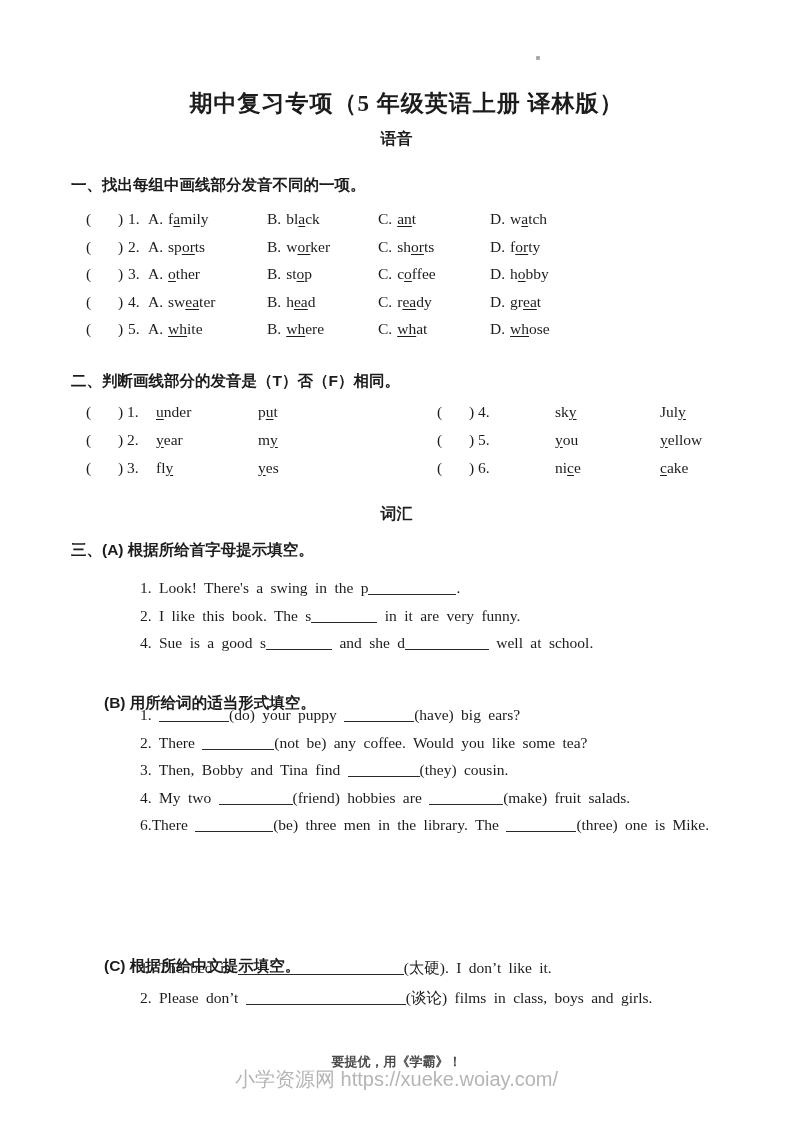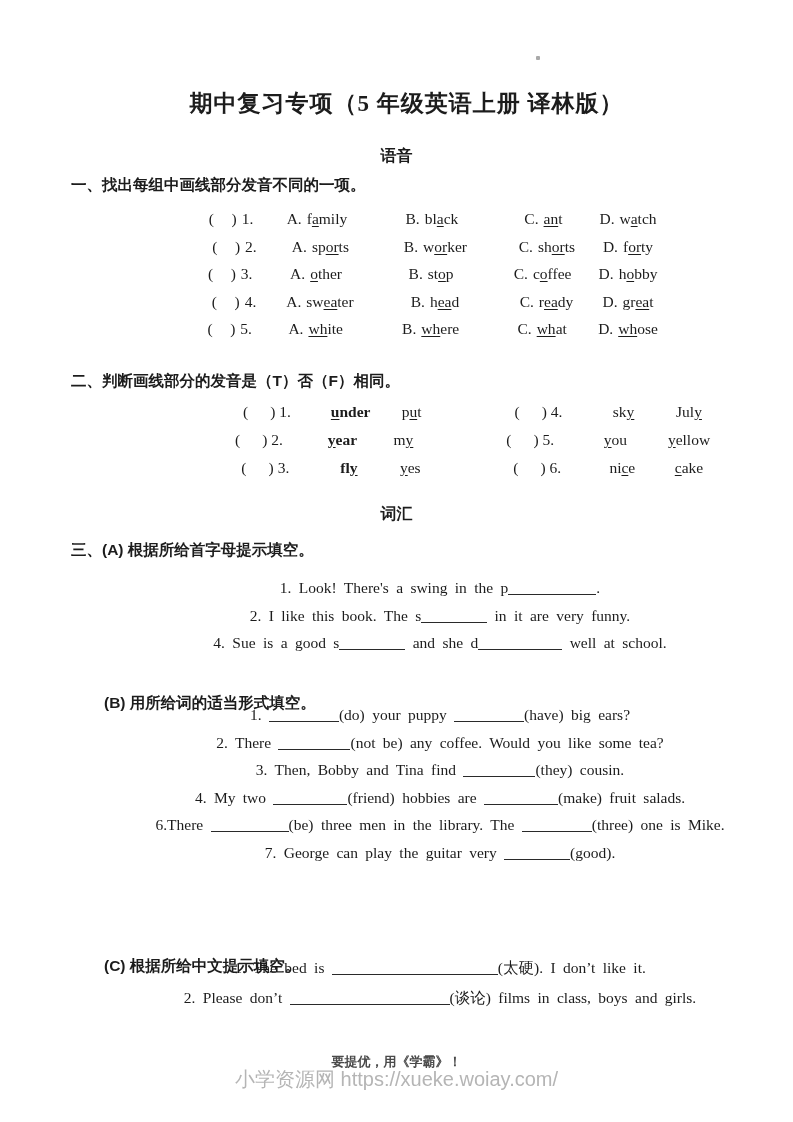--- a/index.html
+++ b/index.html
@@ -1,21 +1,21 @@
 <!DOCTYPE html>
 <html><head>
 <meta charset="utf-8">
 <style>
   html,body{margin:0;padding:0;background:#e8e8e8;}
   .page{position:relative;width:793px;height:1122px;margin:0 auto;background:#ffffff;
         font-family:"Liberation Serif","DejaVu Serif",serif;color:#1c1c1c;overflow:hidden;}
-  .abs{position:absolute;text-align:center;}
+  .abs{position:absolute;}
   .title{top:88px;left:0;right:0;text-align:center;font-size:23px;font-weight:700;letter-spacing:1px;padding-left:20px;}
   .sec-head{left:0;right:0;text-align:center;font-size:16px;font-weight:700;font-family:"Liberation Sans","DejaVu Sans",sans-serif;}
-  #sec-yuyin{top:146px;}
+  #sec-yuyin{top:129px;}
   #sec-cihui{top:504px;}
   .part-head{font-size:15.5px;font-weight:700;font-family:"Liberation Sans","DejaVu Sans",sans-serif;}
   #h-part1{top:175px;left:71px;}
   #h-part2{top:371px;left:71px;}
   #h-part3a{top:540px;left:71px;}
   #h-part3b{top:693px;left:104px;}
   #h-part3c{top:924px;left:104px;margin-top:32px;}
   .mc-block{top:205px;left:86px;width:680px;font-size:15.5px;}
   .mc-row{height:27.5px;line-height:27.5px;white-space:nowrap;word-spacing:1px;}
   .paren{display:inline-block;width:32px;}
@@ -23,27 +23,27 @@
   .ca{display:inline-block;width:119px;}
   .cb{display:inline-block;width:111px;}
   .cc{display:inline-block;width:112px;}
   .cd{display:inline-block;}
   .olabel{margin-right:5px;}
   .p2-block{top:398px;left:86px;width:680px;font-size:15.5px;}
   .p2-row{height:28px;line-height:28px;white-space:nowrap;}
   .p2-half{display:inline-block;vertical-align:top;}
   .p2-left{width:351px;}
   .p2num{display:inline-block;width:38px;}
-  .p2w1{display:inline-block;width:102px;font-weight:bold;}
-  .p2w1r{display:inline-block;width:105px;}
+  .p2w1{display:inline-block;width:102px;}
+  .p2w1r{display:inline-block;width:105px;margin-left:48px;}
   .fill-block{left:104px;width:672px;font-size:15.5px;}
   #block-a{top:574px;}
   #block-b{top:701px;}
   #block-c{top:953px;}
-  .fill-item{height:27.6px;line-height:27.6px;white-space:nowrap;word-spacing:3.5px;}
+  .fill-item{height:27.6px;line-height:27.6px;white-space:nowrap;word-spacing:3.5px;margin-left:36px;}
   #block-c .fill-item{height:30px;line-height:30px;}
   .blank{display:inline-block;border-bottom:1px solid #2a2a2a;height:14px;vertical-align:-2px;}
   .ul{text-decoration:underline;text-underline-offset:2px;}
   .footer1{top:1053px;left:0;right:0;text-align:center;font-size:13px;font-weight:700;color:#4a4a4a;}
   .footer2{top:1066px;left:0;right:0;text-align:center;font-size:20px;color:#b5b5b5;
            font-family:"Liberation Sans","DejaVu Sans",sans-serif;}
   .speck{top:56px;left:536px;width:4px;height:4px;background:#a9a9a9;border-radius:1px;}
 </style>
 </head>
 <body>
@@ -101,21 +101,20 @@
   </div>
 
   <div class="abs part-head" id="h-part3b">(B) 用所给词的适当形式填空。</div>
 
   <div class="abs fill-block" id="block-b">
     <div class="fill-item">1. <span class="blank" style="width: 70px;"></span>(do) your puppy <span class="blank" style="width: 70px;"></span>(have) big ears?</div>
     <div class="fill-item">2. There <span class="blank" style="width: 72px;"></span>(not be) any coffee. Would you like some tea?</div>
     <div class="fill-item">3. Then, Bobby and Tina find <span class="blank" style="width: 72px;"></span>(they) cousin.</div>
     <div class="fill-item">4. My two <span class="blank" style="width: 74px;"></span>(friend) hobbies are <span class="blank" style="width: 74px;"></span>(make) fruit salads.</div>
     <div class="fill-item">6.There <span class="blank" style="width: 78px;"></span>(be) three men in the library. The <span class="blank" style="width: 70px;"></span>(three) one is Mike.</div>
-    <div class="fill-item">7. George can play the guitar very <span class="blank" style="width: 66px;"></span>(good).</div>
   </div>
 
   <div class="abs part-head" id="h-part3c">(C) 根据所给中文提示填空。</div>
 
   <div class="abs fill-block" id="block-c">
     <div class="fill-item">1. The bed is <span class="blank" style="width: 166px;"></span>(太硬). I don’t like it.</div>
     <div class="fill-item">2. Please don’t <span class="blank" style="width: 160px;"></span>(谈论) films in class, boys and girls.</div>
   </div>
 
   <div class="abs footer2">小学资源网 https://xueke.woiay.com/</div>

